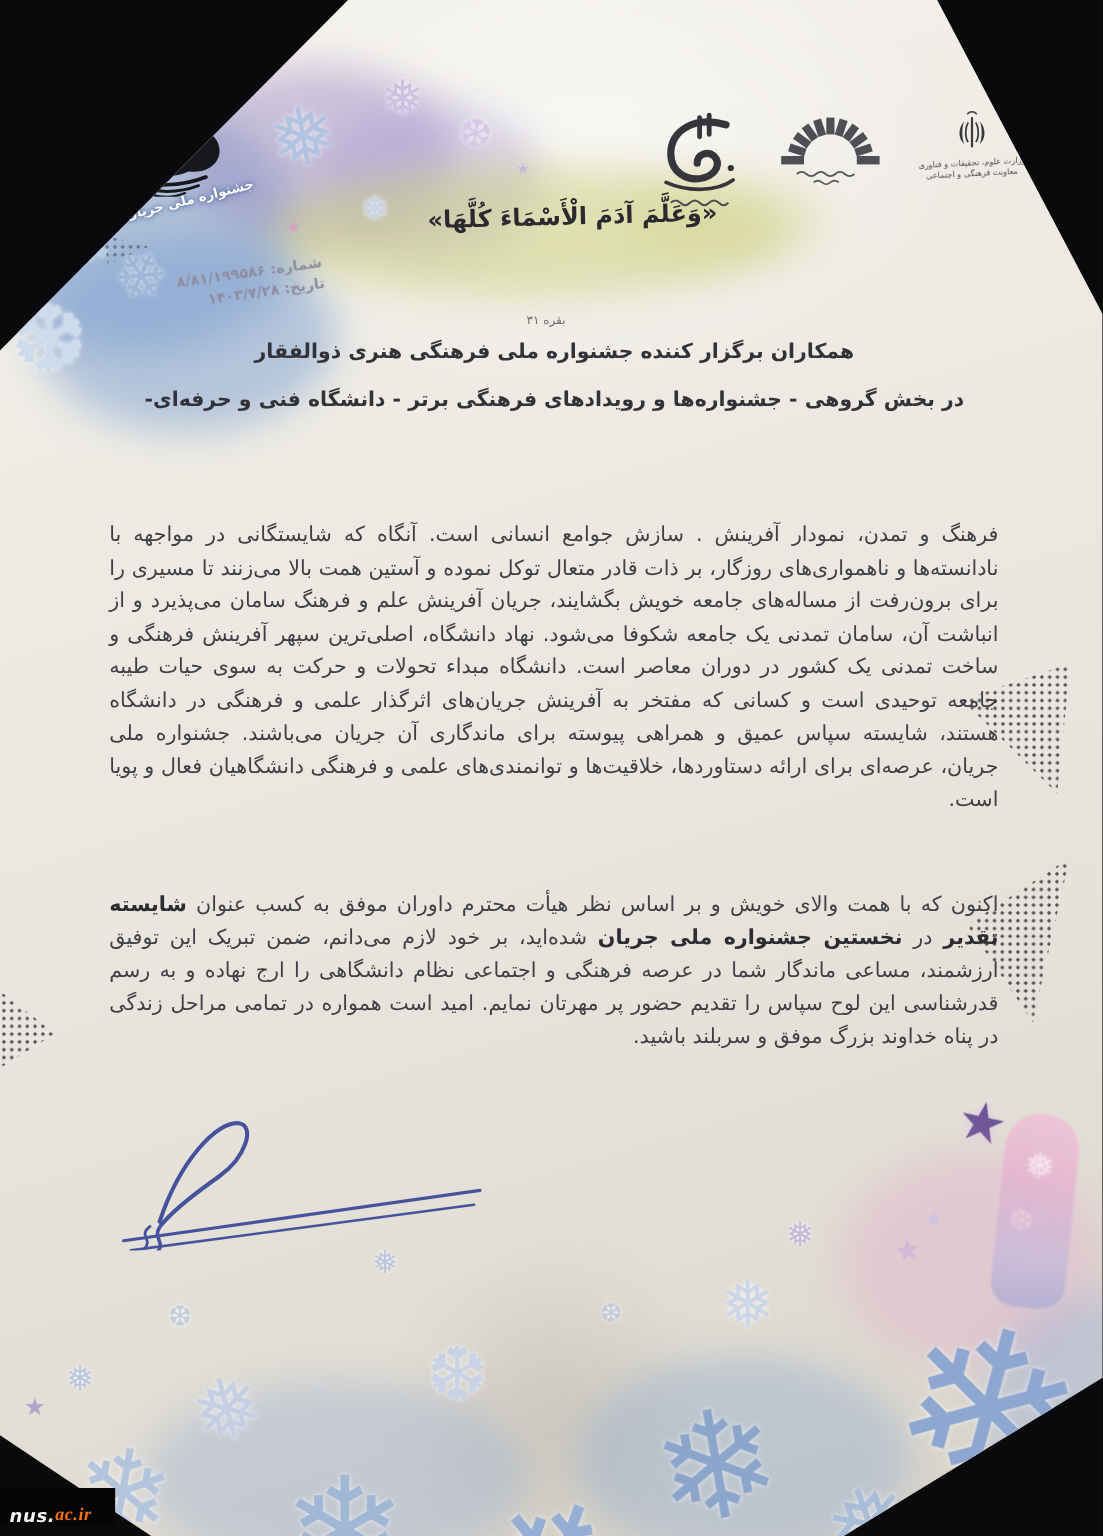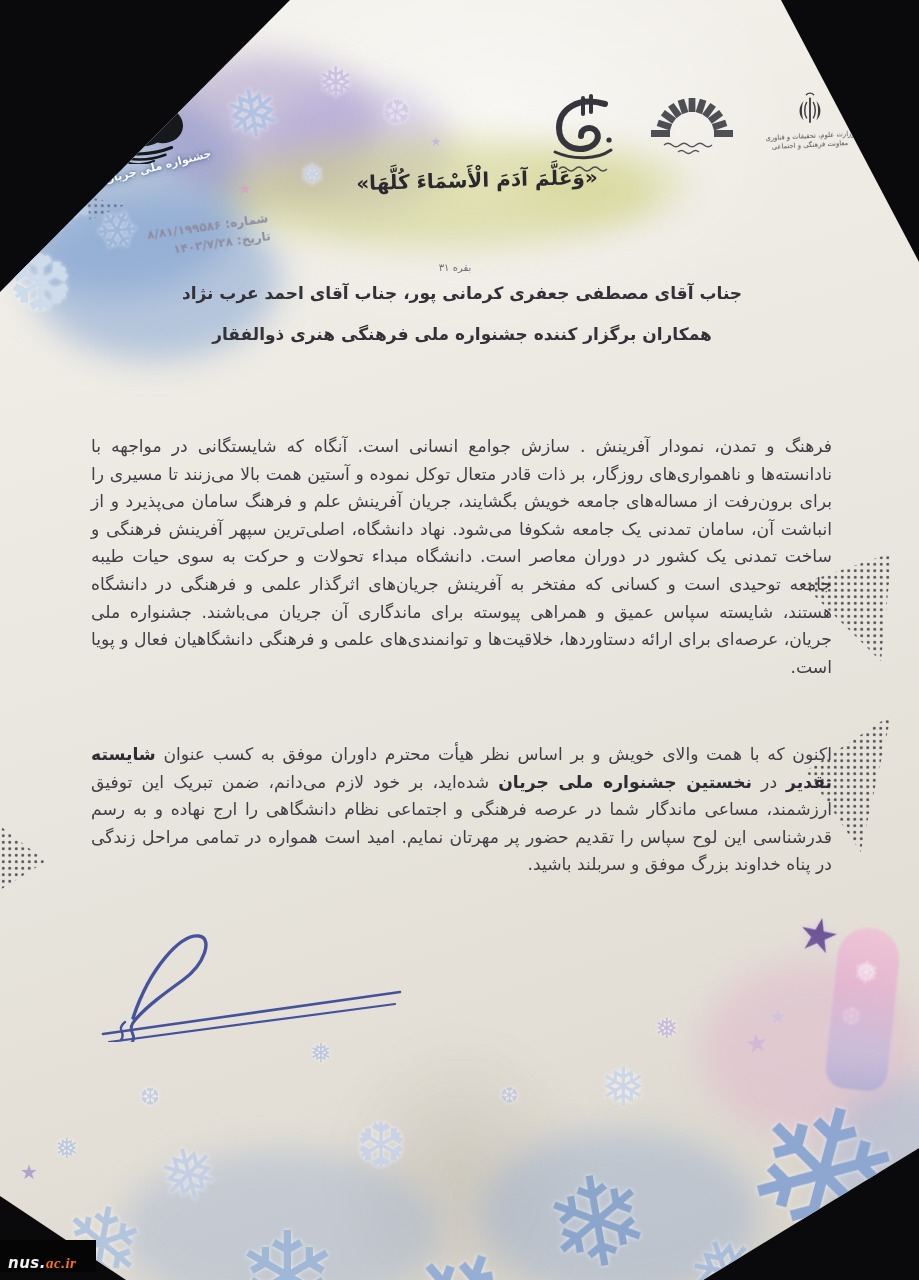--- a/index.html
+++ b/index.html
@@ -165,22 +165,22 @@
 
     <div class="verse">«وَعَلَّمَ آدَمَ الْأَسْمَاءَ كُلَّهَا»</div>
     <div class="verse-ref">بقره ۳۱</div>
 
     <div class="meta">
       <div>شماره: ۸/۸۱/۱۹۹۵۸۶</div>
       <div>تاریخ: ۱۴۰۳/۷/۲۸</div>
     </div>
 
     <div class="recipients">
-      <div class="r1">جناب آقای مصطفی جعفری کرمانی پور، جناب آقای احمد عرب نژاد</div>
       <div class="r2">همکاران برگزار کننده جشنواره ملی فرهنگی هنری ذوالفقار</div>
+      <div>در بخش گروهی - جشنواره‌ها و رویدادهای فرهنگی برتر - دانشگاه فنی و حرفه‌ای-</div>
     </div>
 
     <div class="bodytext body1">فرهنگ و تمدن، نمودار آفرینش . سازش جوامع انسانی است. آنگاه که شایستگانی در مواجهه با نادانسته‌ها و ناهمواری‌های روزگار، بر ذات قادر متعال توکل نموده و آستین همت بالا می‌زنند تا مسیری را برای برون‌رفت از مساله‌های جامعه خویش بگشایند، جریان آفرینش علم و فرهنگ سامان می‌پذیرد و از انباشت آن، سامان تمدنی یک جامعه شکوفا می‌شود. نهاد دانشگاه، اصلی‌ترین سپهر آفرینش فرهنگی و ساخت تمدنی یک کشور در دوران معاصر است. دانشگاه مبداء تحولات و حرکت به سوی حیات طیبه جامعه توحیدی است و کسانی که مفتخر به آفرینش جریان‌های اثرگذار علمی و فرهنگی در دانشگاه هستند، شایسته سپاس عمیق و همراهی پیوسته برای ماندگاری آن جریان می‌باشند. جشنواره ملی جریان، عرصه‌ای برای ارائه دستاوردها، خلاقیت‌ها و توانمندی‌های علمی و فرهنگی دانشگاهیان فعال و پویا است.</div>
     <div class="bodytext body2"><span>اکنون که با همت والای خویش و بر اساس نظر هیأت محترم داوران موفق به کسب عنوان </span><b>شایسته تقدیر</b><span> در </span><b>نخستین جشنواره ملی جریان</b><span> شده‌اید، بر خود لازم می‌دانم، ضمن تبریک این توفیق ارزشمند، مساعی ماندگار شما در عرصه فرهنگی و اجتماعی نظام دانشگاهی را ارج نهاده و به رسم قدرشناسی این لوح سپاس را تقدیم حضور پر مهرتان نمایم. امید است همواره در تمامی مراحل زندگی در پناه خداوند بزرگ موفق و سربلند باشید.</span></div>
 
     <svg class="signature-ink" viewBox="0 0 340 120">
       <g stroke="#2f3f94" fill="none" stroke-linecap="round" opacity=".88">
         <path d="M38 96 C55 45 86 12 104 14 C118 16 110 42 88 58 C70 71 52 84 40 98" stroke-width="3.4"></path>
         <path d="M40 98 C30 110 44 112 36 122" stroke-width="3"></path>
         <path d="M8 112 L305 70" stroke-width="2.6"></path>

